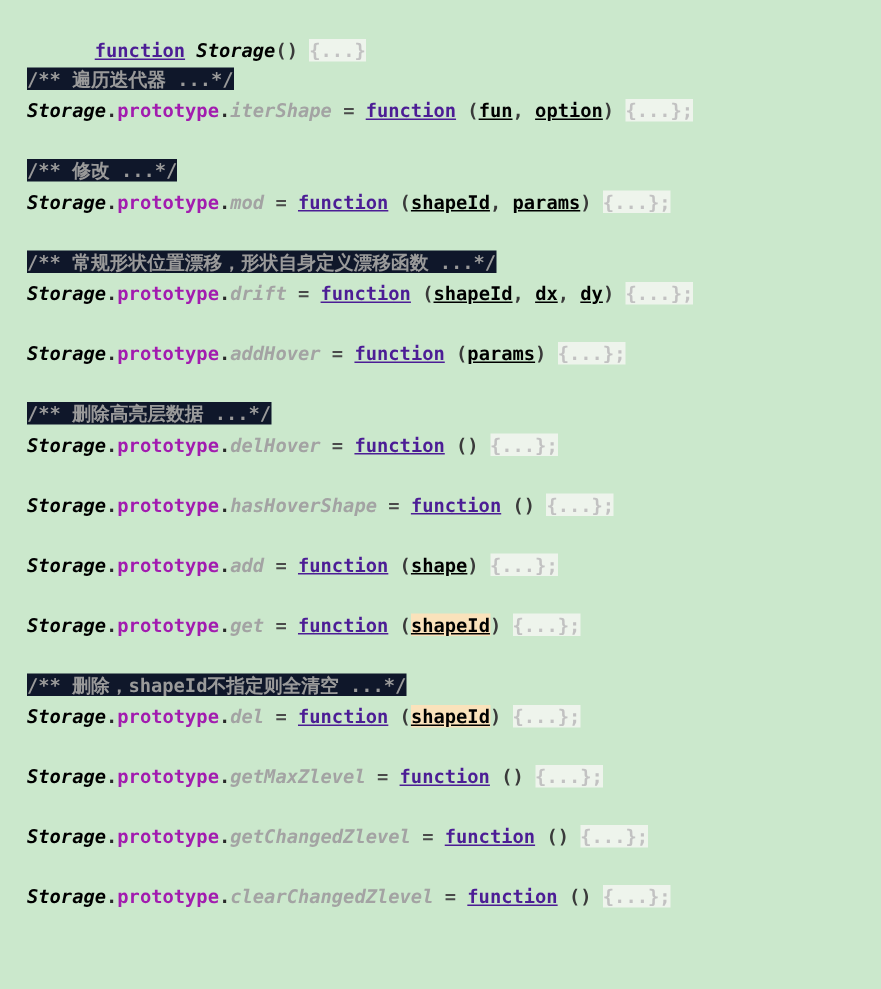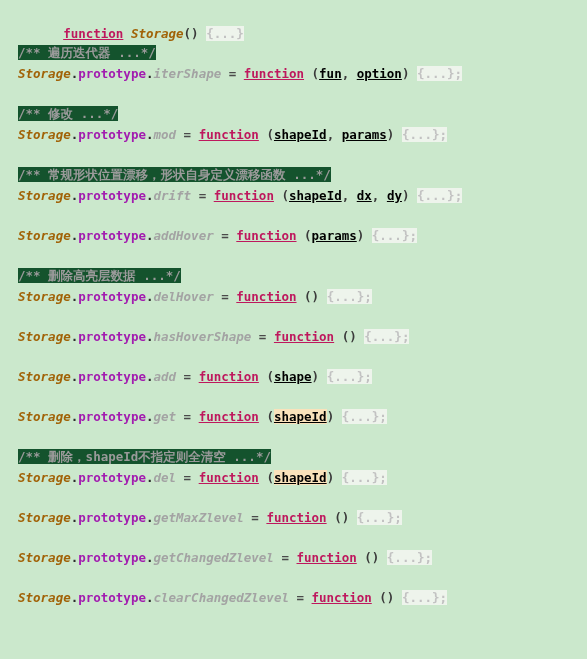--- a/index.html
+++ b/index.html
@@ -24,30 +24,30 @@
     height: 21px;
     white-space: pre;
     letter-spacing: 0px;
   }
   .spacer {
     height: 19px;
   }
   
   .tok-comment {
     color: #9a9a9a;
-    background: #14532d;
+    background: #0f172a;
     font-weight: bold;
   }
   .tok-kw {
-    color: #be185d;
+    color: #4c1d95;
     font-weight: bold;
     text-decoration: underline;
   }
   .tok-obj {
-    color: #a16207;
+    color: #000000;
     font-style: italic;
     font-weight: bold;
   }
   .tok-proto {
     color: #a21caf;
     font-weight: bold;
   }
   .tok-method {
     color: #a3a3a3;
     font-weight: bold;

